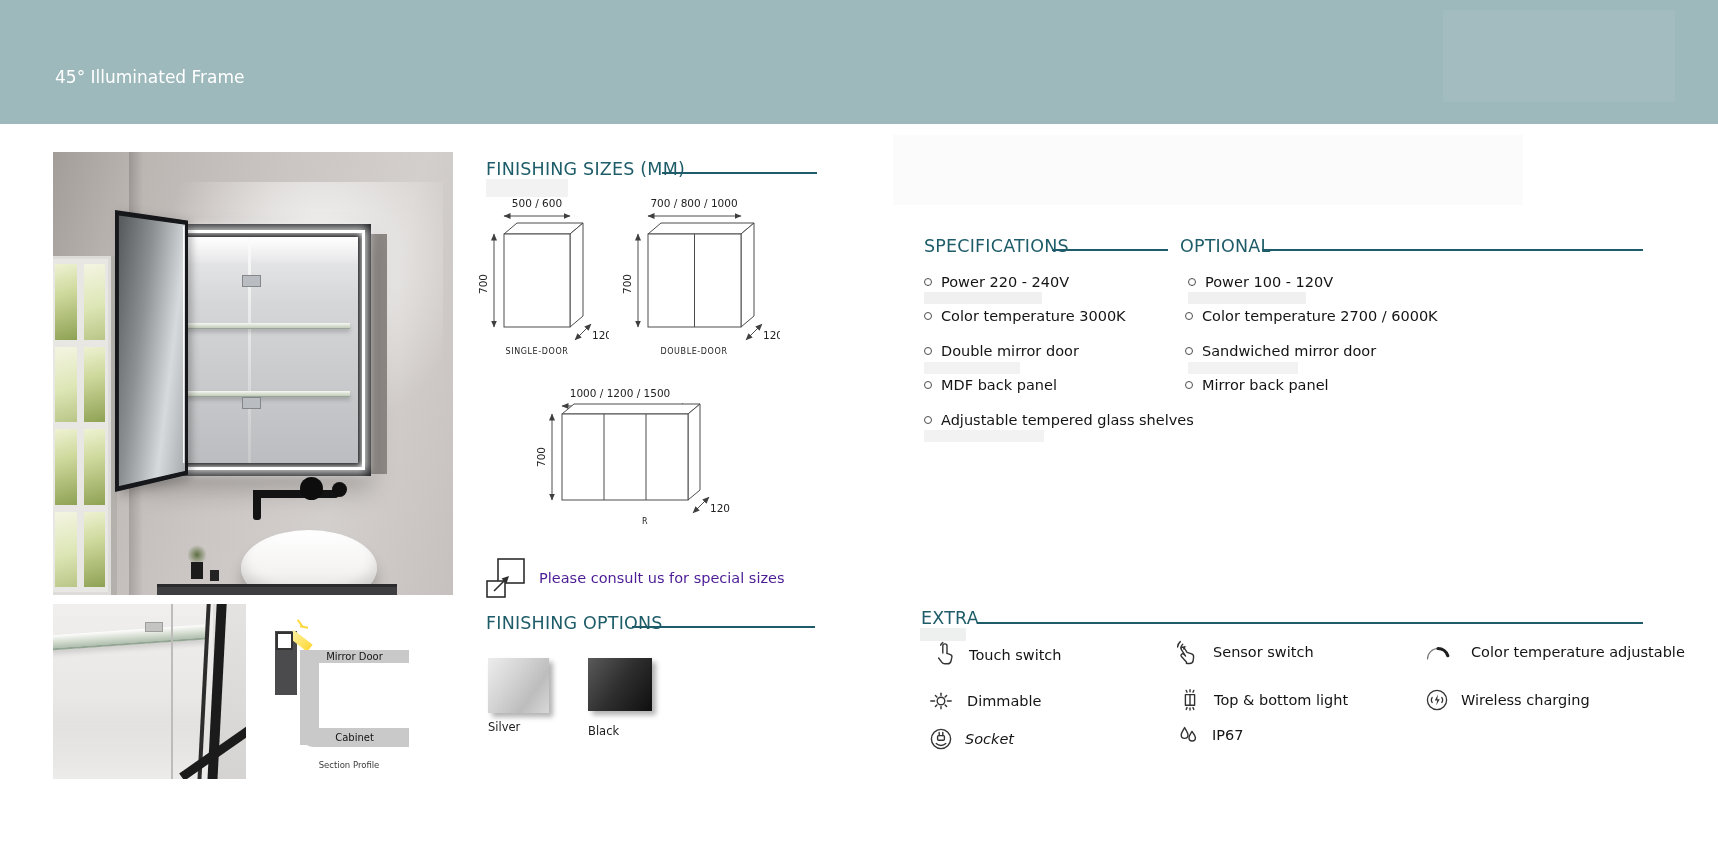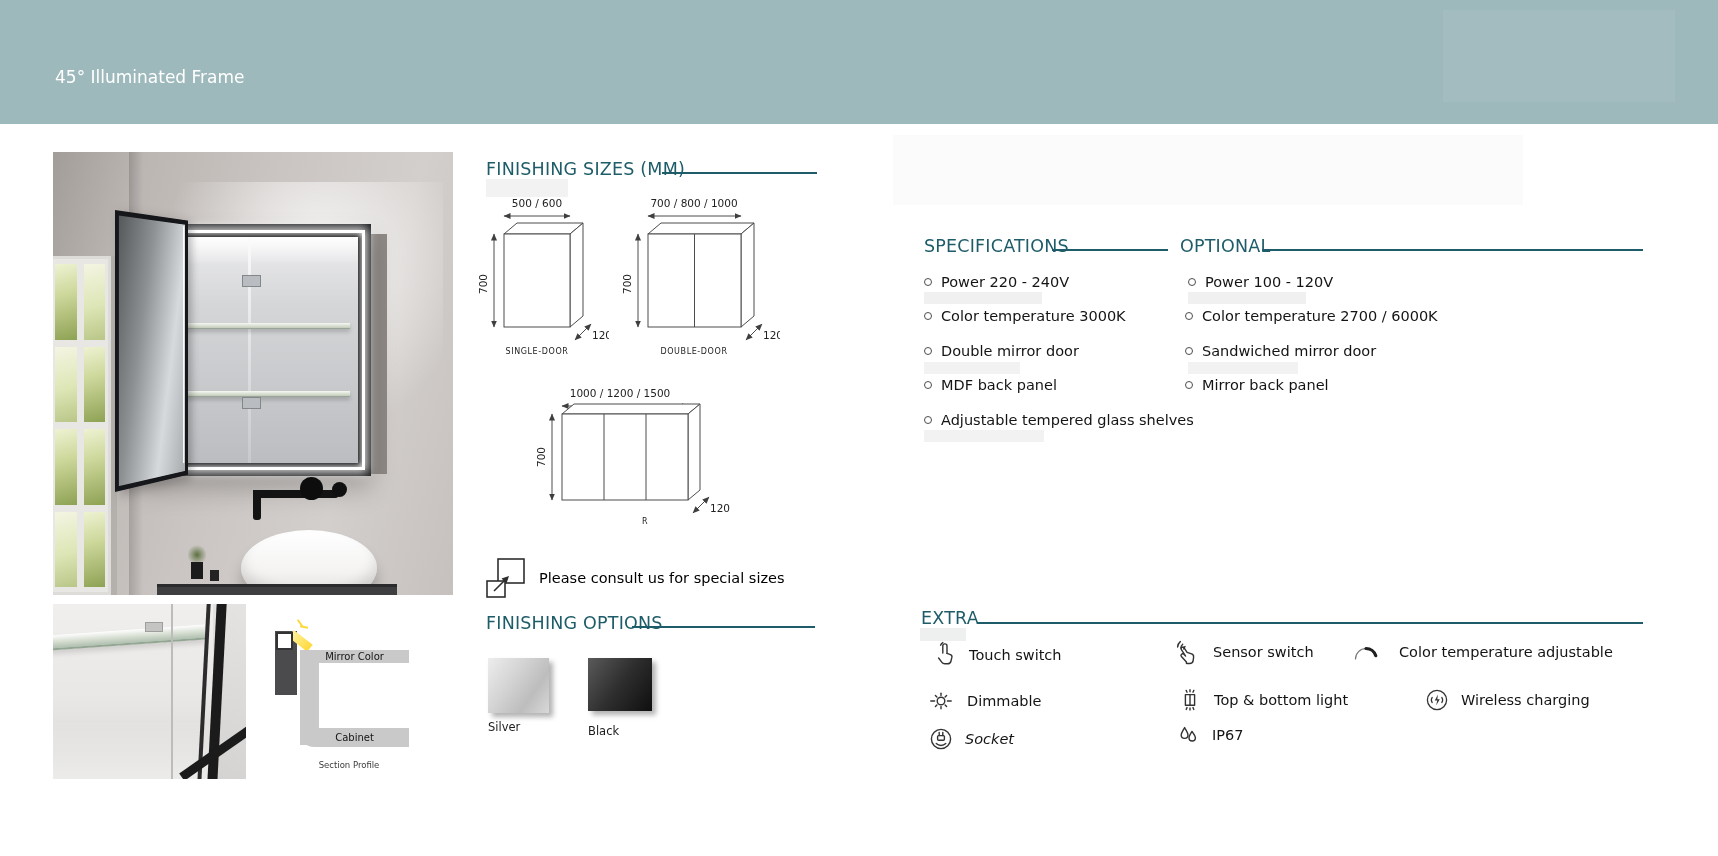--- a/index.html
+++ b/index.html
@@ -77,21 +77,21 @@
 
   
   .draw{position:absolute;}
   .draw line,.draw rect,.draw polygon{stroke:#4c4c4c;stroke-width:1;fill:none;}
   .draw rect.face,.draw polygon.face{fill:#ffffff;}
   .draw text{fill:#222222;font-family:"DejaVu Sans","Liberation Sans",sans-serif;}
   .dim{font-size:10.5px;}
   .cab-name{font-size:8px;letter-spacing:.6px;fill:#333;}
 
   .note-row{position:absolute;left:483px;top:556px;display:flex;align-items:center;gap:12px;}
-  .note-text{font-size:14.5px;color:#000000;}
+  .note-text{font-size:14.5px;color:#4c1d95;}
 
   
   .swatch{position:absolute;box-shadow:4px 4px 5px rgba(0,0,0,.3);}
   .swatch.silver{left:488px;top:658px;width:61px;height:55px;background:linear-gradient(125deg,#ededed 0%,#d3d3d3 40%,#bdbdbd 70%,#d8d8d8 100%);}
   .swatch.black{left:588px;top:658px;width:64px;height:53px;background:linear-gradient(125deg,#5a5a5a 0%,#2e2e2e 50%,#0f0f0f 100%);}
   .swatch-label{position:absolute;font-size:11.5px;color:#1c1c1c;}
 
   
   .spec-item{position:absolute;display:flex;align-items:center;gap:9px;font-size:14.5px;color:#141414;height:20px;white-space:nowrap;}
   .bullet{flex:none;width:6px;height:6px;border:1.4px solid #4d4d4d;border-radius:50%;}
@@ -166,21 +166,21 @@
     <div class="d-frame-b"></div>
   </div>
 
   <div class="section-profile">
     <div class="sp-dark"></div>
     <div class="sp-beam"></div>
     <div class="sp-ray r1"></div>
     <div class="sp-ray r2"></div>
     <div class="sp-led"></div>
     <div class="sp-door">
-        <span>Mirror Color</span>
+        <span>Mirror Door</span>
       </div>
     <div class="sp-cab-v"></div>
     <div class="sp-cab-h">
         <span>Cabinet</span>
       </div>
     <div class="sp-caption">Section Profile</div>
   </div>
 
   <div class="sec-title" style="left:486px;top:159px;">FINISHING SIZES (MM)</div>
   <div class="rule" style="left:662px;top:172px;width:155px;"></div>
@@ -369,21 +369,21 @@
     <span>Top &amp; bottom light</span>
   </div>
   <div class="feature" style="left:1175px;top:722px;">
     <svg class="ficon" width="26" height="26" viewBox="0 0 26 26">
       <path d="M9.6 5.6 C7.7 9 6.2 11 6.2 13 a3.4 3.4 0 0 0 6.8 0 C13 11 11.5 9 9.6 5.6 z"></path>
       <path d="M17 9.4 C15.3 12.3 14 14 14 15.8 a3.2 3.2 0 0 0 6.4 0 C20.4 14 19 12.3 17 9.4 z"></path>
     </svg>
     <span>IP67</span>
   </div>
 
-  <div class="feature" style="left:1352px;top:641px;gap:19px;">
+  <div class="feature" style="left:1424px;top:641px;gap:19px;">
     <svg width="28" height="22" viewBox="0 0 28 22">
       <path d="M3.5 18 a10.5 10.5 0 0 1 10.5 -10.5" fill="none" stroke="#777" stroke-width="1.2" stroke-linecap="round"></path>
       <path d="M14 7.5 a10.5 10.5 0 0 1 9.8 7.2" fill="none" stroke="#1f1f1f" stroke-width="3.2" stroke-linecap="round"></path>
     </svg>
     <span>Color temperature adjustable</span>
   </div>
   <div class="feature" style="left:1424px;top:687px;">
     <svg class="ficon" width="26" height="26" viewBox="0 0 26 26">
       <circle cx="13" cy="13" r="9.6" stroke-width="1.3"></circle>
       <path d="M13.9 7.4 L10.8 13.4 h2.5 L12.1 18.6 L15.8 12.3 h-2.5 z" fill="#333" stroke="none"></path>

